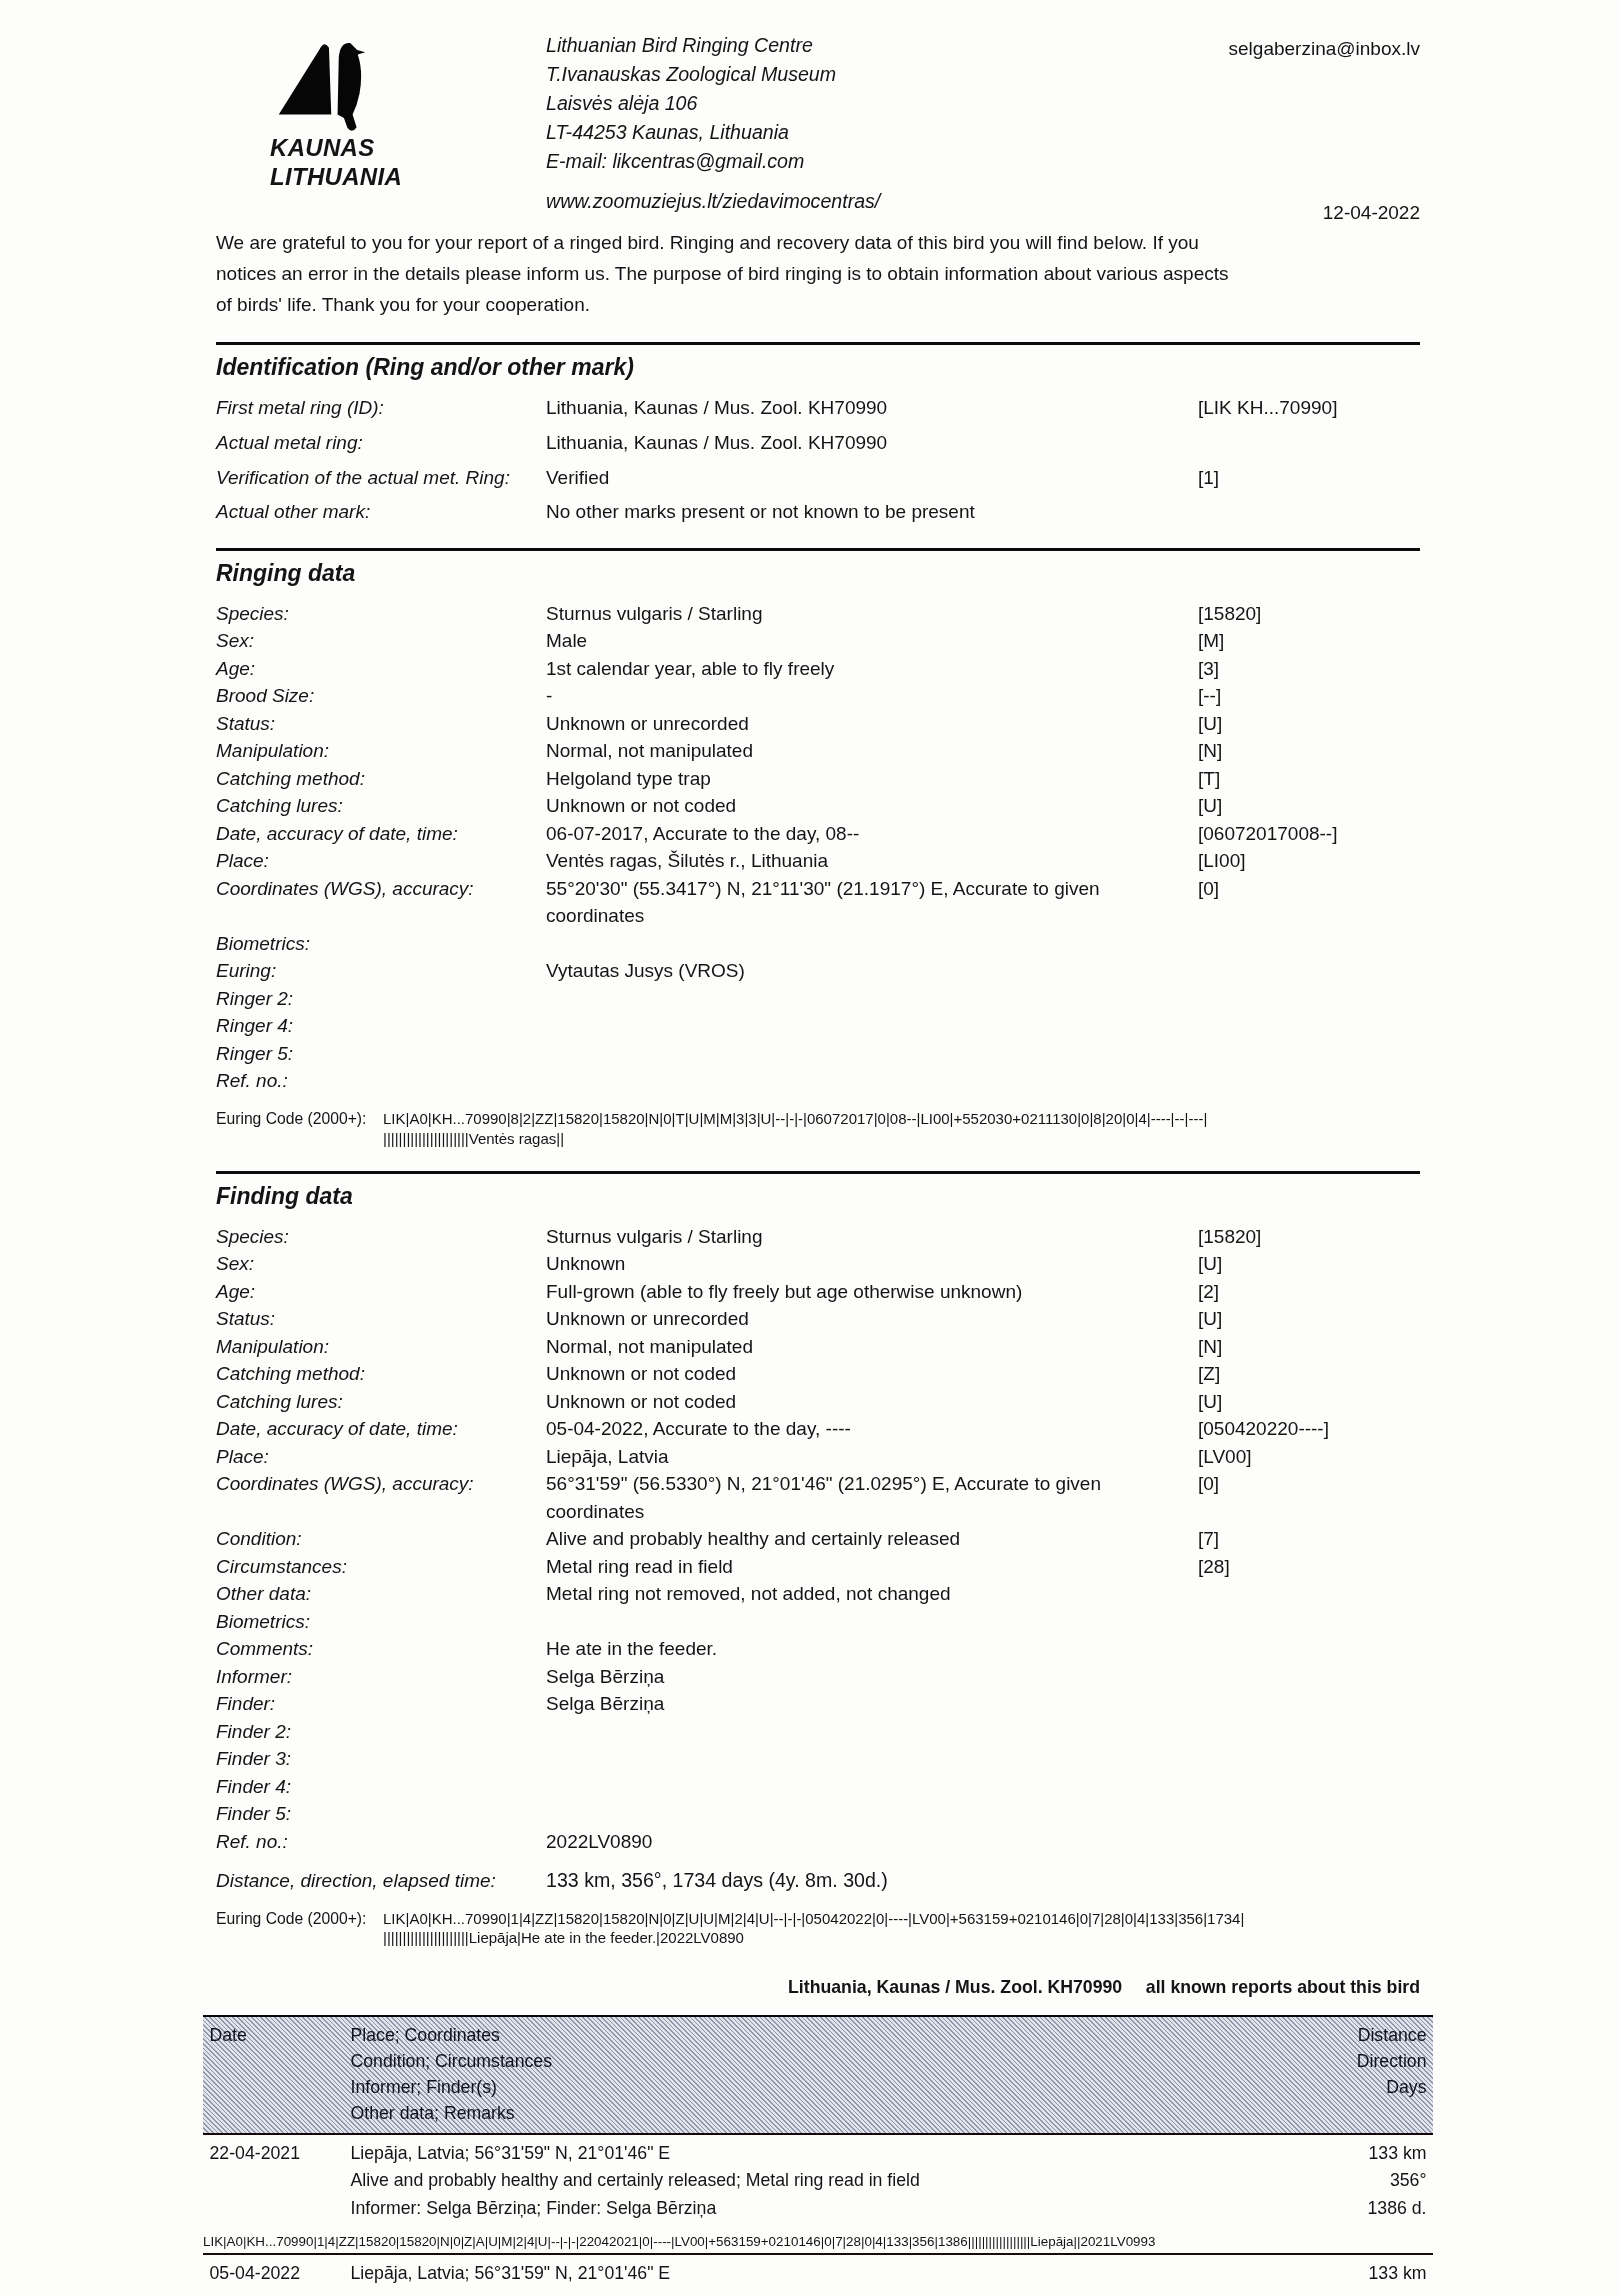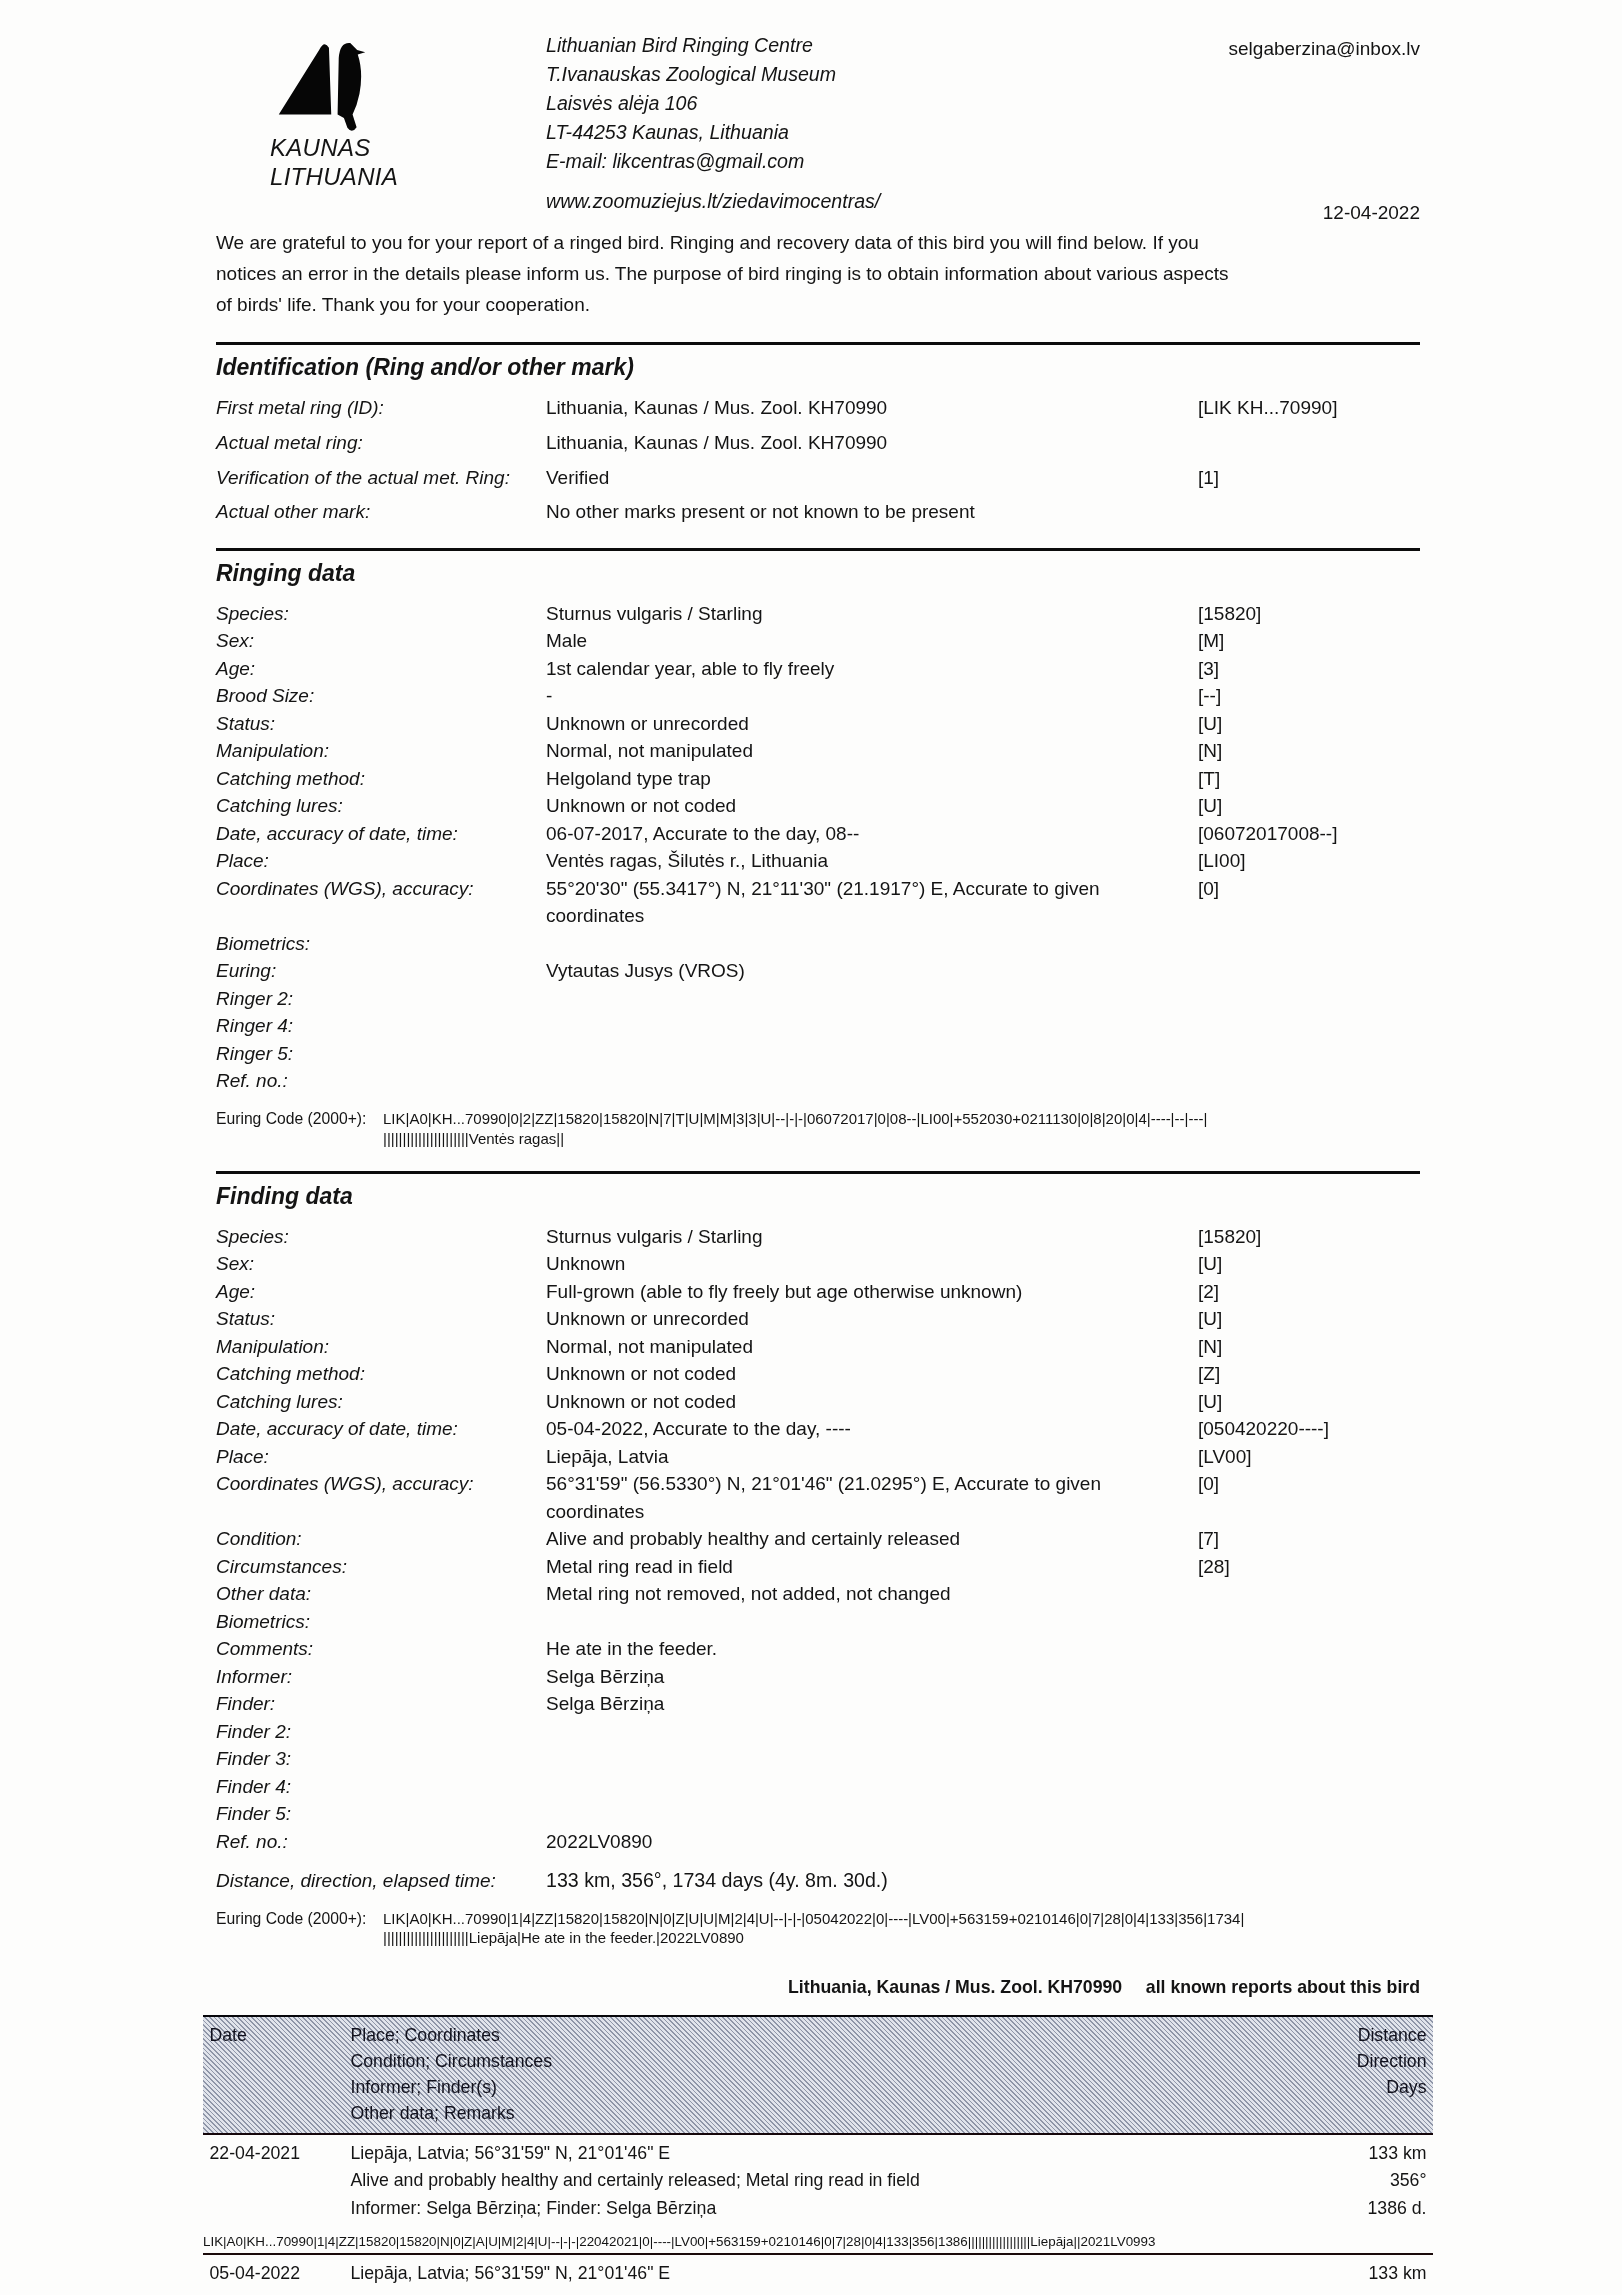--- a/index.html
+++ b/index.html
@@ -8,21 +8,21 @@
     width:1623px; height:2295px; background:#fdfdfc; color:#141414;
     position:relative; overflow:hidden;
     font-family:"Liberation Sans", sans-serif;
   }
   .content { padding:31px 203px 0 216px; }
 
   
   .letterhead { position:relative; height:196px; }
   .logo { position:absolute; left:54px; top:3.9px; width:196px; }
   .logo svg { display:block; width:149px; height:98px; }
-  .logo-text { font-weight:normal; font-style:italic; font-size:24px; line-height:29px; letter-spacing:0.3px; }
+  .logo-text { font-weight:bold; font-style:italic; font-size:24px; line-height:29px; letter-spacing:0.3px; }
   .addr { position:absolute; left:330px; top:0; font-style:italic; font-size:19.6px; line-height:29px; }
   .addr .website { margin-top:10.5px; }
   .top-email { position:absolute; right:0; top:6.5px; font-size:19px; }
   .date-line { position:absolute; right:0; top:171px; font-size:19px; }
 
   .intro { font-size:19px; line-height:31px; width:1031px; }
 
   .rule { border:none; border-top:3.3px solid #0c0c0c; margin-top:22px; }
   .section-h { font-style:italic; font-weight:bold; font-size:23px; margin:9.2px 0 13px 0; }
 
@@ -198,21 +198,21 @@
         </div>
       <div class="row">
           <span class="lbl">Ref. no.:</span>
           <span class="val"></span>
           <span class="code"></span>
         </div>
     </div>
     <div class="euring">
       <span class="elbl">Euring Code (2000+):</span>
       <span class="ecode">
-        <span>LIK|A0|KH...70990|0|2|ZZ|15820|15820|N|7|T|U|M|M|3|3|U|--|-|-|06072017|0|08--|LI00|+552030+0211130|0|8|20|0|4|----|--|---|</span><br>
+        <span>LIK|A0|KH...70990|8|2|ZZ|15820|15820|N|0|T|U|M|M|3|3|U|--|-|-|06072017|0|08--|LI00|+552030+0211130|0|8|20|0|4|----|--|---|</span><br>
         <span>||||||||||||||||||||||Ventės ragas||</span>
       </span>
     </div>
 
     <hr class="rule">
     <div class="section-h">Finding data</div>
     <div>
       <div class="row">
           <span class="lbl">Species:</span>
           <span class="val">Sturnus vulgaris / Starling</span>

